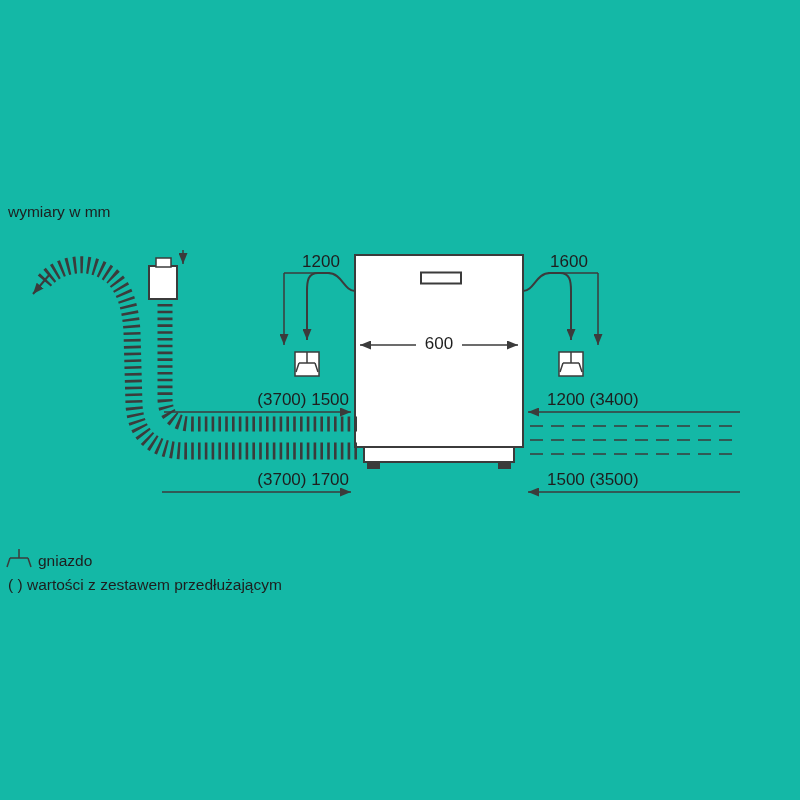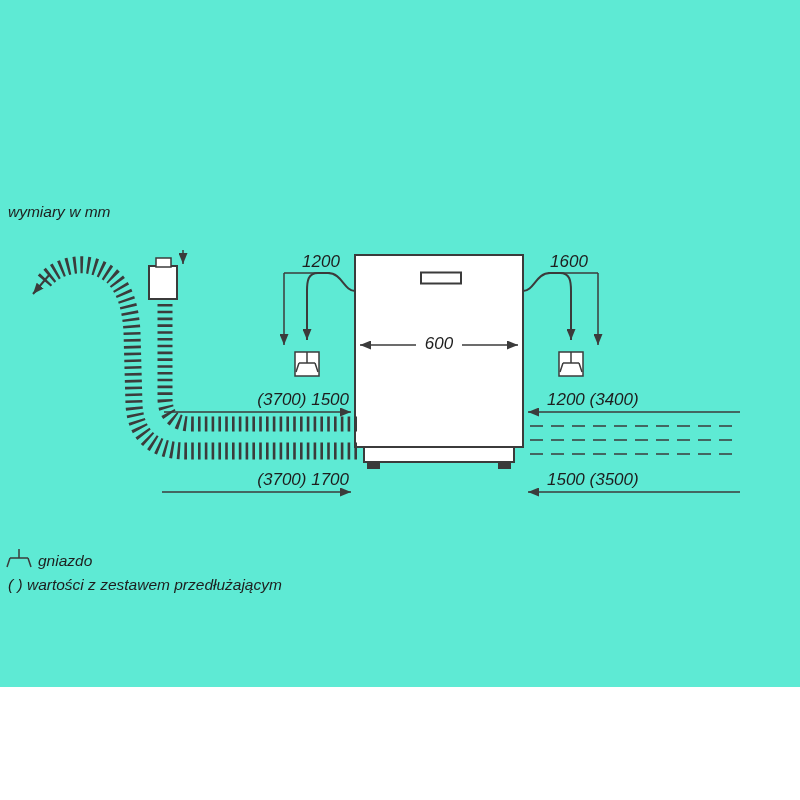--- a/index.html
+++ b/index.html
@@ -1,23 +1,22 @@
 <!DOCTYPE html>
 <html><head>
 <meta charset="utf-8">
 <style>
   html, body { margin: 0; padding: 0; background: #ffffff; }
   .canvas {
     position: relative;
     width: 800px;
-    height: 687px;
-    background: #5eead4;
+    height: 800px;
+    background: #14b8a6;
     font-family: "Liberation Sans", sans-serif;
     overflow: hidden;
-    font-style: italic;
   }
   svg { display: block; }
   .ln   { stroke: #3b3b3b; fill: none; }
   .thin { stroke-width: 1.5; }
   .mid  { stroke-width: 2; }
   .fillw { fill: #ffffff; }
   .filld { fill: #3b3b3b; }
   .hose {
     stroke: #3b3b3b;
     fill: none;

